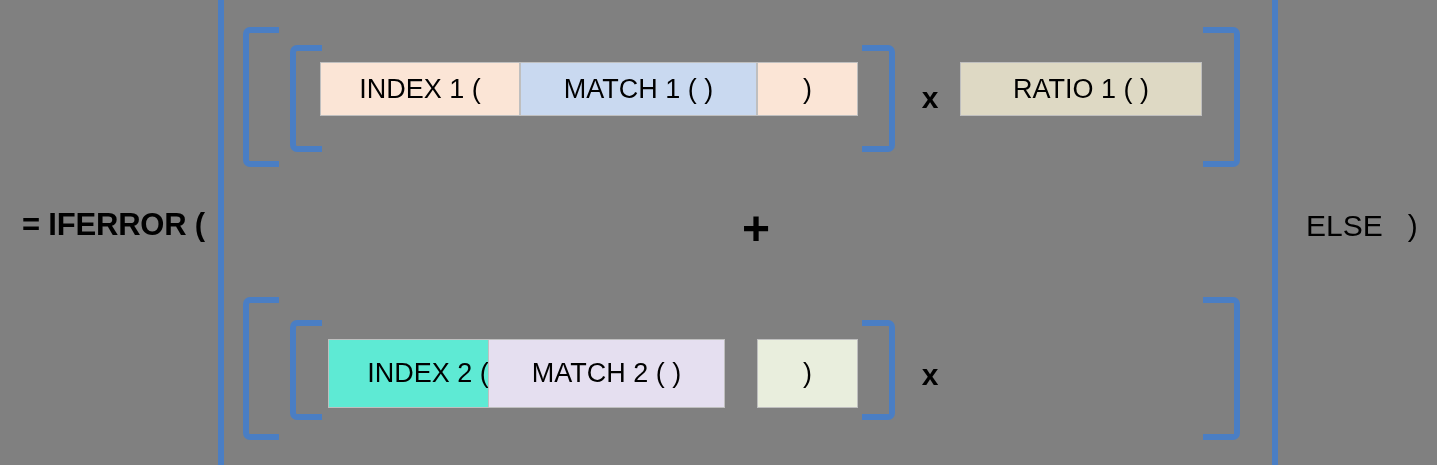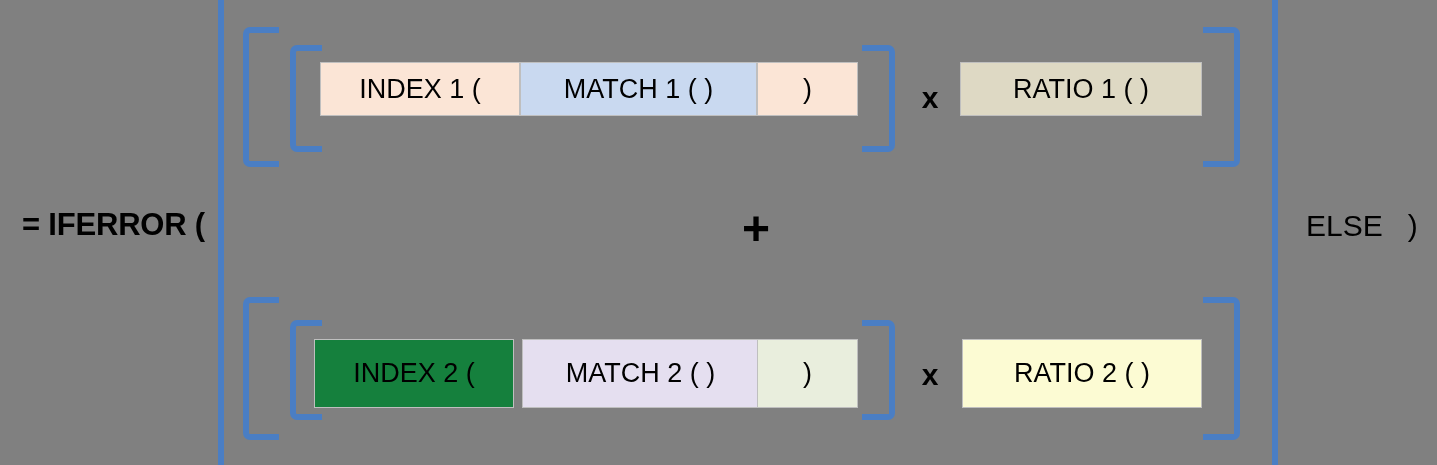--- a/index.html
+++ b/index.html
@@ -101,22 +101,22 @@
 
   
   .r1 { top: 62px; height: 54px; }
   .b-index1 { left: 320px; width: 200px; background: #fbe5d6; }
   .b-match1 { left: 520px; width: 237px; background: #c9d9f0; }
   .b-close1 { left: 757px; width: 101px; background: #fbe5d6; }
   .b-ratio1 { left: 960px; width: 242px; background: #ded9c4; text-align: center; }
 
   
   .r2 { top: 339px; height: 69px; }
-  .b-index2 { left: 314px; width: 200px; background: #15803d; }
-  .b-match2 { left: 522px; width: 237px; background: #e5dff0; }
+  .b-index2 { left: 328px; width: 200px; background: #5eead4; }
+  .b-match2 { left: 488px; width: 237px; background: #e5dff0; }
   .b-close2 { left: 757px; width: 101px; background: #e9eedd; }
   .b-ratio2 { left: 962px; width: 240px; background: #fcfbd3; }
 </style>
 </head>
 <body>
 
 <div id="canvas">
 
   <div class="bracket outer-left" style="left:218px; top:-10px; width:36px; height:485px;"></div>
   <div class="bracket outer-right" style="left:1240px; top:-10px; width:38px; height:485px;"></div>
@@ -145,15 +145,14 @@
 
   <div class="bracket left" style="left:290px; top:320px; width:32px; height:100px;"></div>
   <div class="bracket right" style="left:862px; top:320px; width:33px; height:100px;"></div>
 
   <div class="fbox r2 b-index2">INDEX 2 (</div>
   <div class="fbox r2 b-match2">MATCH 2 ( )</div>
   <div class="fbox r2 b-close2">)</div>
 
   <div class="operator op-times op-times-2">x</div>
 
-  <div class="fbox r2 b-ratio2">RATIO 2 ( )</div>
 
 </div>
 
 </body></html>

